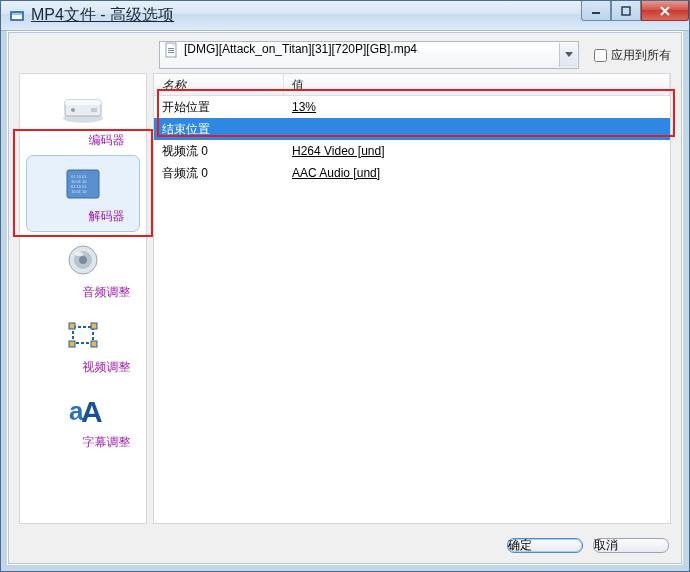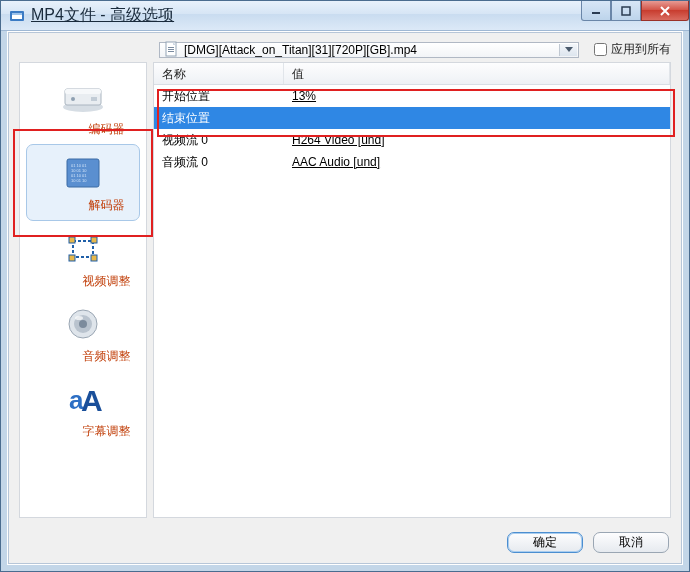--- a/index.html
+++ b/index.html
@@ -17,58 +17,58 @@
 .win-max { background: linear-gradient(#d7e6f6,#bdd4eb); }
 .win-cls { width: 48px; background: linear-gradient(#e79a93,#d4574b 45%,#c73a2c 46%,#d96b5f); color:#fff; border-color:#9a3128; border-bottom-right-radius:3px;}
 .win-btn svg { display:block; }
 
 
 .content { position: absolute; left: 7px; right: 7px; top: 31px; bottom: 7px; background: #f0f0f0; border: 1px solid #b7c6d8; display: flex; flex-direction: column; }
 
 
 .top-row { display: flex; align-items: center; padding: 8px 10px 4px 10px; gap: 6px; }
 .file-select { flex: 1; display: flex; align-items: center; margin-left: 140px; }
-.file-combo { flex: 1; height: 16px; border: 1px solid #b0b8c4; background: linear-gradient(#fff,#f2f4f7); display: flex; align-items: flex-end; padding: 0 4px; font-size: 12px; position: relative; }
+.file-combo { flex: 1; height: 28px; border: 1px solid #b0b8c4; background: linear-gradient(#fff,#f2f4f7); display: flex; align-items: flex-start; padding: 0 4px; font-size: 12px; position: relative; }
 .file-combo .dd { position: absolute; right: 1px; top: 1px; bottom: 1px; width: 18px; background: linear-gradient(#f3f6fa,#dde5ee); border-left:1px solid #c0c8d2; display:flex; align-items:center; justify-content:center; }
 .check { margin-left: 15px; display: flex; align-items: center; font-size: 12px; color: #222; gap:4px;}
 .check input { width:13px; height:13px; }
 
 
 .main { flex: 1; display: flex; padding: 0 10px 6px 10px; gap: 6px; min-height: 0; }
 
 
 .sidebar { width: 128px; background: #fff; border: 1px solid #d4d8de; overflow: hidden; display: flex; flex-direction: column; padding: 6px 0; }
 .sb-item { display: flex; flex-direction: column; align-items: center; padding: 8px 4px 6px; cursor: pointer; }
 .sb-item .ic { width: 48px; height: 40px; display:flex; align-items:center; justify-content:center; }
-.sb-item .lbl { font-size: 12px; color: #c2410c; margin-top: 4px; margin-left: 47px; }
+.sb-item .lbl { font-size: 12px; color: #a21caf; margin-top: 4px; margin-left: 47px; }
 .sb-item.selected { background: #e7f1fb; border: 1px solid #a8c8e8; border-radius: 7px; margin: 0 6px; }
 
 
 .hl-red { position: absolute; border: 2px solid #e02020; pointer-events: none; }
 
 
 .right { flex: 1; background: #fff; border: 1px solid #d4d8de; display: flex; flex-direction: column; min-width: 0; }
 .hdr { display: flex; background: linear-gradient(#fdfdfe,#eef1f5); border-bottom: 1px solid #d9dee5; font-size: 12px; color: #222; height: 22px; }
 .hdr .col { padding: 3px 8px; border-right: 1px solid #e1e5ea; }
-.hdr .c1 { width: 130px; }
+.hdr .c1 { width: 130px; font-style: italic; }
 .rows { flex: 1; overflow: auto; }
 .row { display: flex; font-size: 12px; height: 22px; align-items: center; border-bottom: 0; }
 .row .c1 { width: 130px; padding: 0 8px; }
 .row .c2 { flex: 1; padding: 0 8px; display: flex; align-items: center; gap: 6px; text-decoration: underline; }
 .row.sel { background: #2f87e4; color: #fff; }
 
 
 .slider { flex: 1; height: 16px; position: relative; }
 .slider-track { position: absolute; left:0; right:0; top: 7px; height: 3px; background: #9cc2ea; border-radius:2px; }
 .row.sel .slider-track { background:#afd0f0; border:1px solid #fff; }
 .slider-thumb { position:absolute; top:1px; width:10px; height:16px; background: linear-gradient(#f6f8fa,#dbe3ec); border:1px solid #8fa4bb; border-radius:2px; transform:translateX(-50%); }
 
 
 .btns { display:flex; justify-content:flex-end; gap:10px; padding: 8px 12px 10px; }
-.btn { min-width: 76px; height: 21px; font-size:12px; background: linear-gradient(#fdfdfe,#e6eaef); border:1px solid #9aa6b3; border-radius:7px; display:flex; align-items:center; justify-content:center; cursor:pointer; }
+.btn { min-width: 76px; height: 15px; font-size:12px; background: linear-gradient(#fdfdfe,#e6eaef); border:1px solid #9aa6b3; border-radius:7px; display:flex; align-items:center; cursor:pointer; }
 .btn.primary { border-color:#4b8ed0; box-shadow: 0 0 0 1px #a9cdef inset; }
 
 .file-ic { width:16px; height:16px; margin-right:4px; flex:none; }
 </style>
 </head>
 <body>
 
 <div class="window">
 
   <div class="titlebar">
@@ -154,40 +154,40 @@
                   <text x="8" y="27">10 01 10</text>
                 </g>
               </svg>
           </span>
           <span class="lbl">解码器</span>
         </div>
 
         <div class="sb-item">
           <span class="ic">
             <svg width="40" height="36">
+                <circle cx="20" cy="18" r="14" fill="#dfe5eb" stroke="#9aa6b3"></circle>
+                <circle cx="20" cy="18" r="9" fill="#b9c3ce"></circle>
+                <circle cx="20" cy="18" r="4" fill="#7c8b9c"></circle>
+                <ellipse cx="16" cy="12" rx="4" ry="2" fill="#fff" opacity="0.7"></ellipse>
+              </svg>
+          </span>
+          <span class="lbl">音频调整</span>
+        </div>
+
+        <div class="sb-item">
+          <span class="ic">
+            <svg width="40" height="36">
                 <rect x="10" y="10" width="20" height="16" fill="none" stroke="#1f5fa8" stroke-width="2" stroke-dasharray="3 2"></rect>
                 <rect x="6" y="6" width="6" height="6" fill="#e8b84a" stroke="#1f5fa8"></rect>
                 <rect x="28" y="6" width="6" height="6" fill="#e8b84a" stroke="#1f5fa8"></rect>
                 <rect x="6" y="24" width="6" height="6" fill="#e8b84a" stroke="#1f5fa8"></rect>
                 <rect x="28" y="24" width="6" height="6" fill="#e8b84a" stroke="#1f5fa8"></rect>
               </svg>
           </span>
           <span class="lbl">视频调整</span>
-        </div>
-
-        <div class="sb-item">
-          <span class="ic">
-            <svg width="40" height="36">
-                <circle cx="20" cy="18" r="14" fill="#dfe5eb" stroke="#9aa6b3"></circle>
-                <circle cx="20" cy="18" r="9" fill="#b9c3ce"></circle>
-                <circle cx="20" cy="18" r="4" fill="#7c8b9c"></circle>
-                <ellipse cx="16" cy="12" rx="4" ry="2" fill="#fff" opacity="0.7"></ellipse>
-              </svg>
-          </span>
-          <span class="lbl">音频调整</span>
         </div>
 
         <div class="sb-item">
           <span class="ic">
             <svg width="40" height="36">
                 <text x="6" y="28" font-size="26" font-weight="bold" fill="#2d6fc4" font-family="Georgia">a</text>
                 <text x="18" y="30" font-size="30" font-weight="bold" fill="#1a4f9a" font-family="Georgia">A</text>
               </svg>
           </span>
           <span class="lbl">字幕调整</span>

